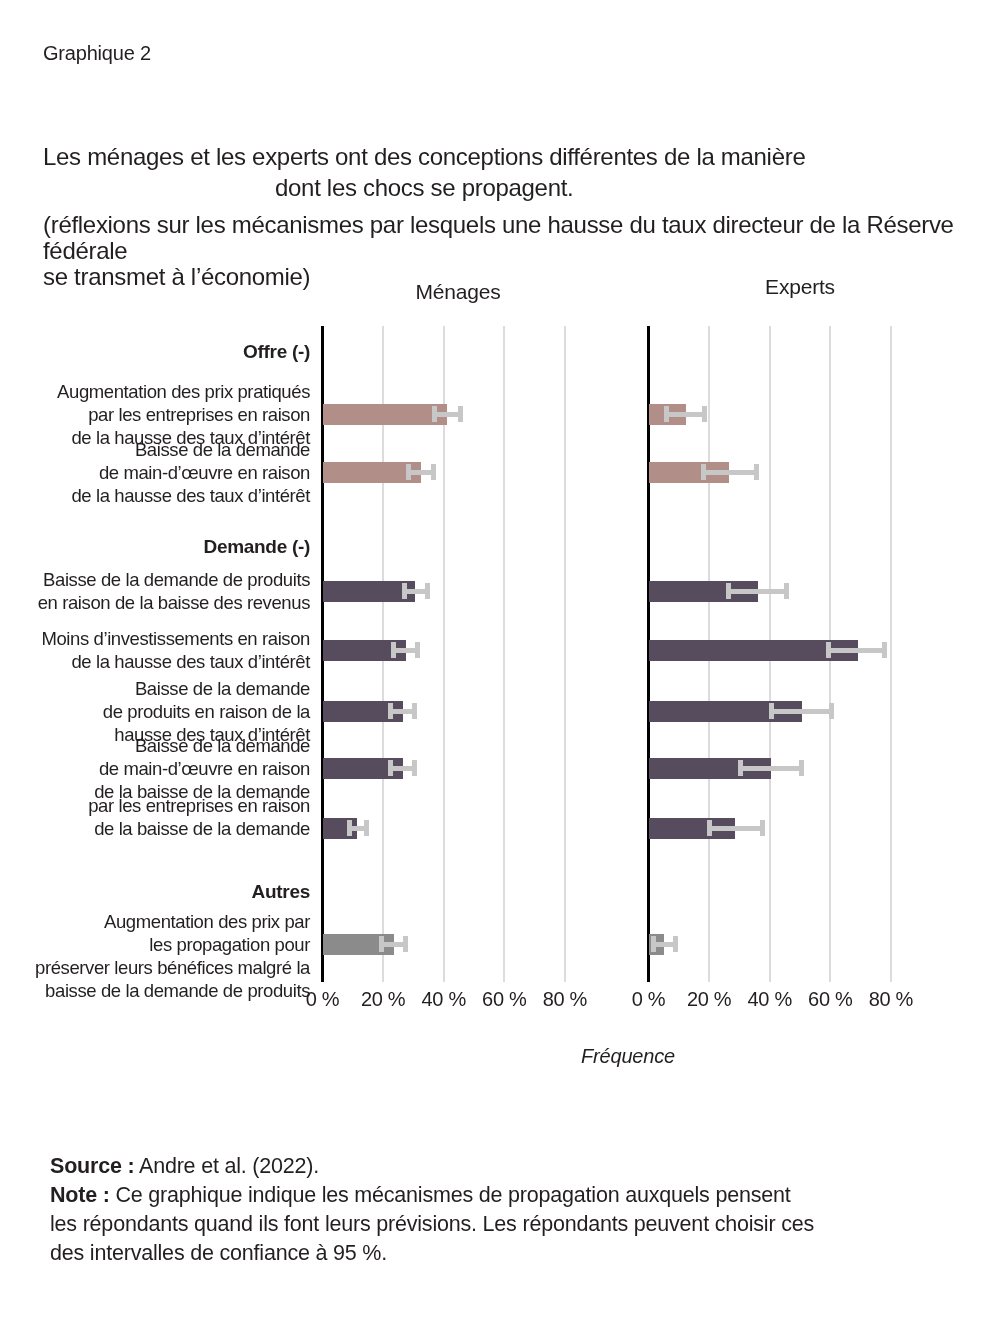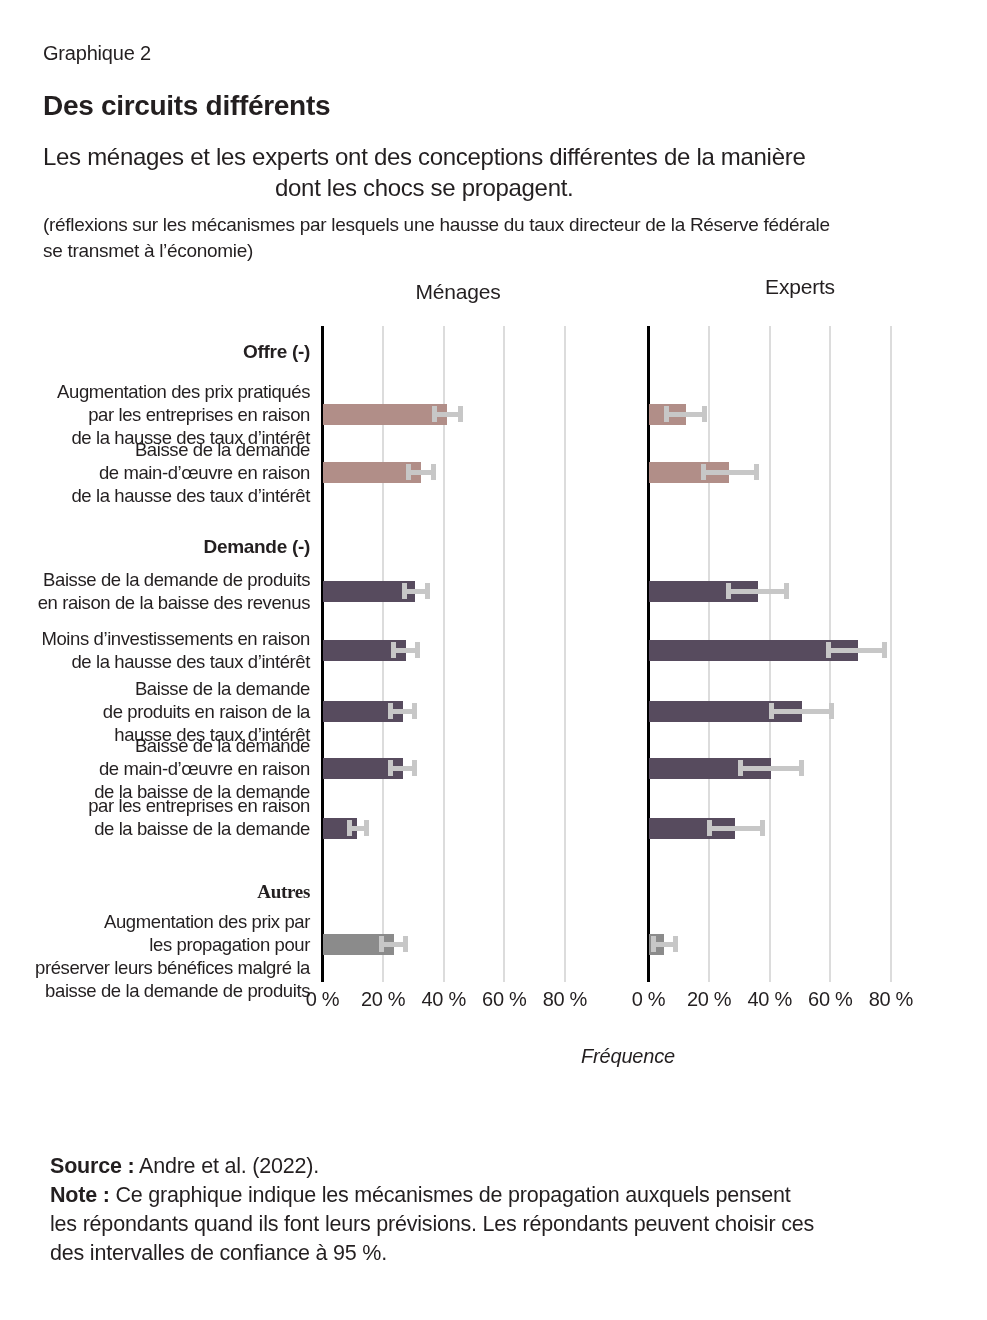--- a/index.html
+++ b/index.html
@@ -4,41 +4,40 @@
 <style>
   html,body { margin:0; padding:0; background:#ffffff; }
   .page {
     position:relative; width:987px; height:1320px; background:#ffffff;
     font-family:"Liberation Sans", sans-serif; color:#231f20; overflow:hidden;
   }
   .abs { position:absolute; }
   .kicker { left:43px; top:42px; font-size:20px; letter-spacing:-0.2px; }
   .title  { left:43px; top:90px; font-size:28px; font-weight:bold; letter-spacing:-0.3px; }
   .subtitle { left:43px; top:141px; font-size:24px; line-height:31px; letter-spacing:-0.3px;text-align:center; }
-  .paren { left:43px; top:212px; font-size:19px; line-height:26px; letter-spacing:-0.3px; }
+  .paren { left:43px; top:212px; font-size:24px; line-height:26px; letter-spacing:-0.3px; }
   .panel-title { font-size:21px; letter-spacing:-0.2px; }
   .row-label { font-size:18.5px; line-height:23px; text-align:right; letter-spacing:-0.4px; }
   .group-label { font-size:19px; font-weight:bold; text-align:right; letter-spacing:-0.3px; }
   .gridline { width:2px; background:#dcdcdc; }
   .axisline { width:3px; background:#000000; }
   .bar { height:21px; }
   .err-line { height:5px; background:#c7c7c7; }
   .err-cap { width:5px; height:16px; background:#c7c7c7; }
   .tick-label { font-size:20px; text-align:center; width:70px; letter-spacing:-0.3px; }
   .xlabel { font-size:20px; letter-spacing:-0.2px;font-style:italic; }
   .src { left:50px; top:1152px; font-size:21.5px; line-height:29px; letter-spacing:-0.2px; width:910px; }
   .src b { font-weight:bold; }
 </style>
 </head>
 <body>
 
 <div class="page">
 
   <div class="abs kicker">Graphique 2</div>
-  <div class="abs title">Des circuits différents</div>
 
   <div class="abs subtitle">
     <div>Les ménages et les experts ont des conceptions différentes de la manière</div>
     <div>dont les chocs se propagent.</div>
   </div>
 
   <div class="abs paren">
     <div>(réflexions sur les mécanismes par lesquels une hausse du taux directeur de la Réserve fédérale</div>
     <div>se transmet à l’économie)</div>
   </div>
@@ -150,21 +149,21 @@
         <div>de la baisse de la demande</div>
       </div>
       <div class="abs bar" style="left: 322.5px; top: 817.5px; width: 34.845px; background: rgb(87, 75, 94);"></div>
       <div class="abs err-line" style="left: 348.255px; top: 825.5px; width: 19.695px;"></div>
       <div class="abs err-cap" style="left: 347.255px; top: 820px;"></div>
       <div class="abs err-cap" style="left: 363.95px; top: 820px;"></div>
       <div class="abs bar" style="left: 648.5px; top: 817.5px; width: 86.355px; background: rgb(87, 75, 94);"></div>
       <div class="abs err-line" style="left: 707.585px; top: 825.5px; width: 56.055px;"></div>
       <div class="abs err-cap" style="left: 706.585px; top: 820px;"></div>
       <div class="abs err-cap" style="left: 759.64px; top: 820px;"></div>
-      <div class="abs group-label" style="left: 10px; width: 300px; top: 881px; font-family: Liberation Serif, serif;">Autres</div>
+      <div class="abs group-label" style="left: 10px; width: 300px; top: 881px;">Autres</div>
       <div class="abs row-label" style="left: 10px; width: 300px; top: 898px; margin-top: 12px;">
         <div>Augmentation des prix par</div>
         <div>les propagation pour</div>
         <div>préserver leurs bénéfices malgré la</div>
         <div>baisse de la demande de produits</div>
       </div>
       <div class="abs bar" style="left: 322.5px; top: 933.5px; width: 71.205px; background: rgb(139, 139, 139);"></div>
       <div class="abs err-line" style="left: 380.07px; top: 941.5px; width: 27.27px;"></div>
       <div class="abs err-cap" style="left: 379.07px; top: 936px;"></div>
       <div class="abs err-cap" style="left: 403.34px; top: 936px;"></div>

